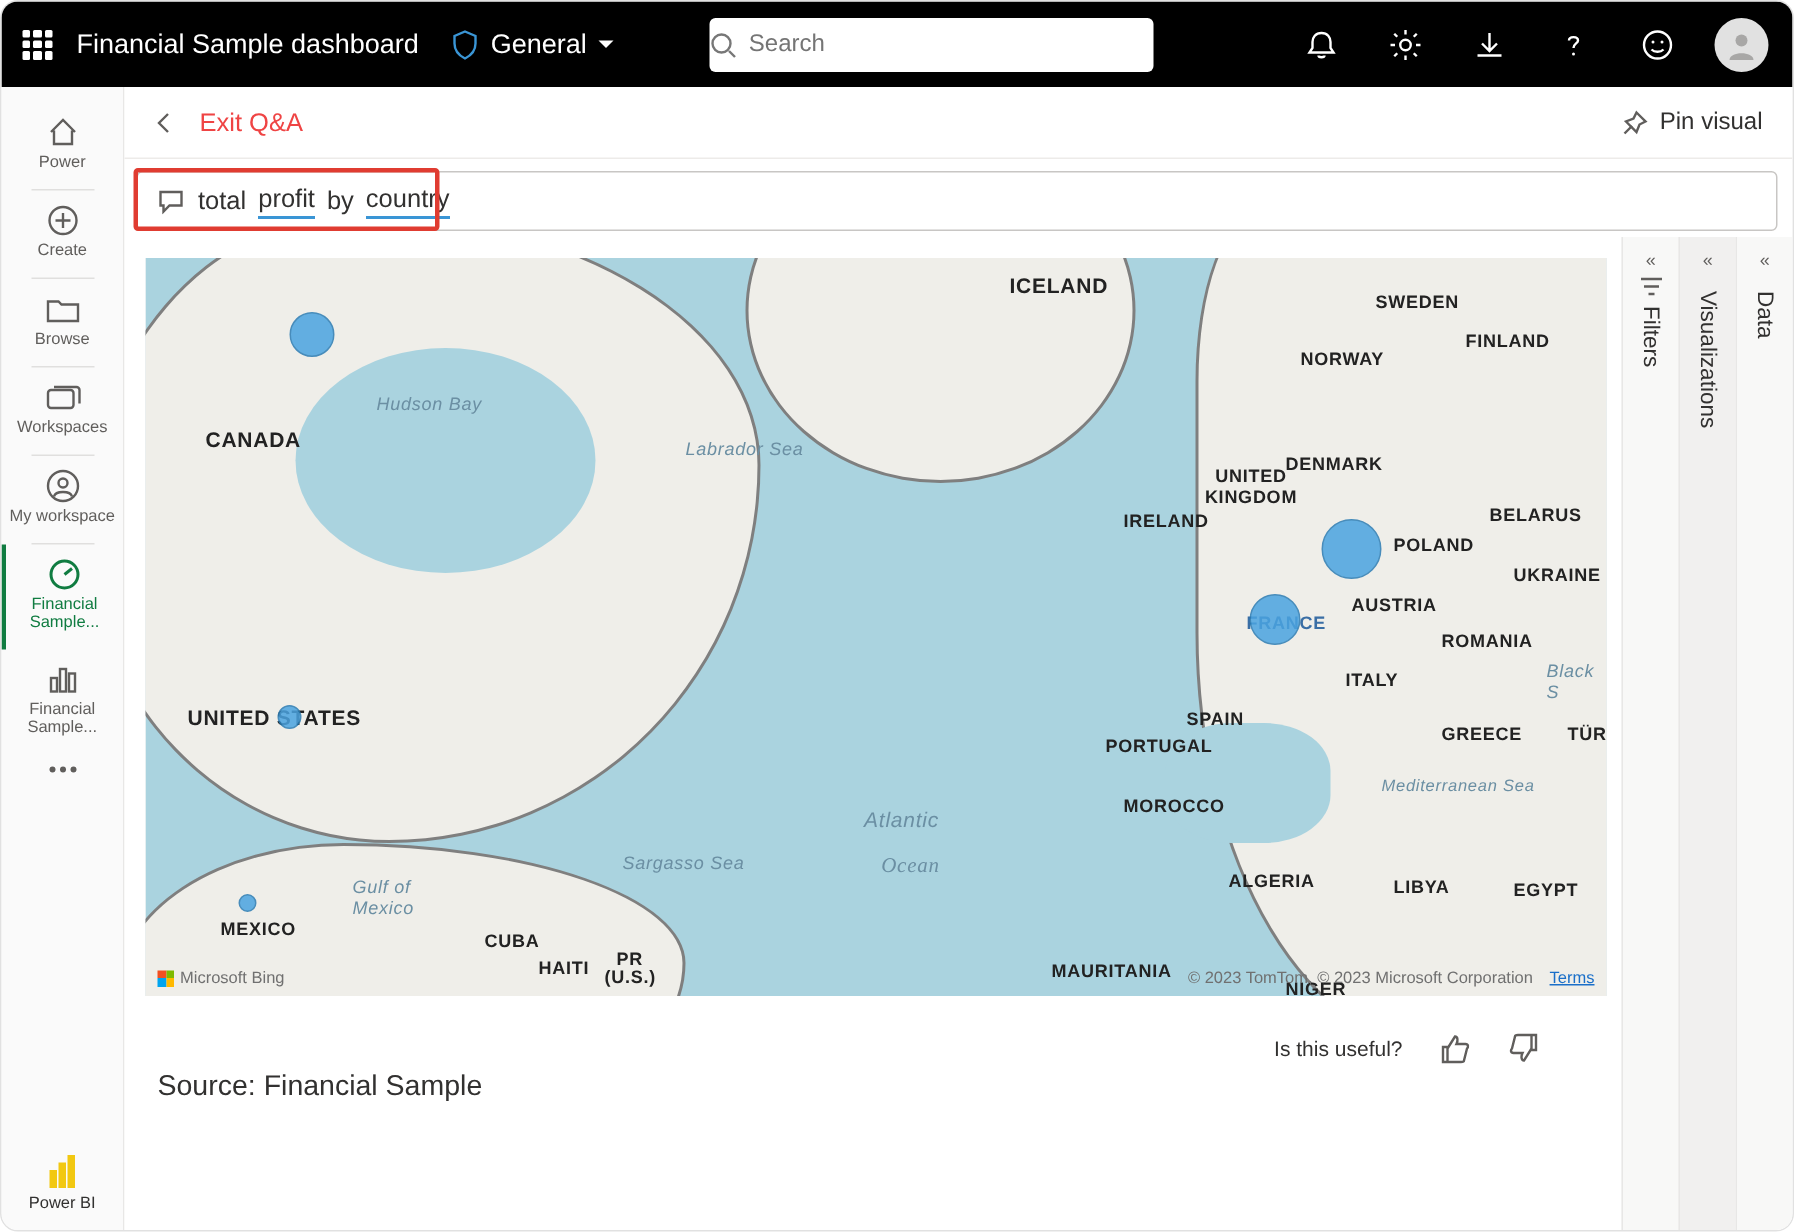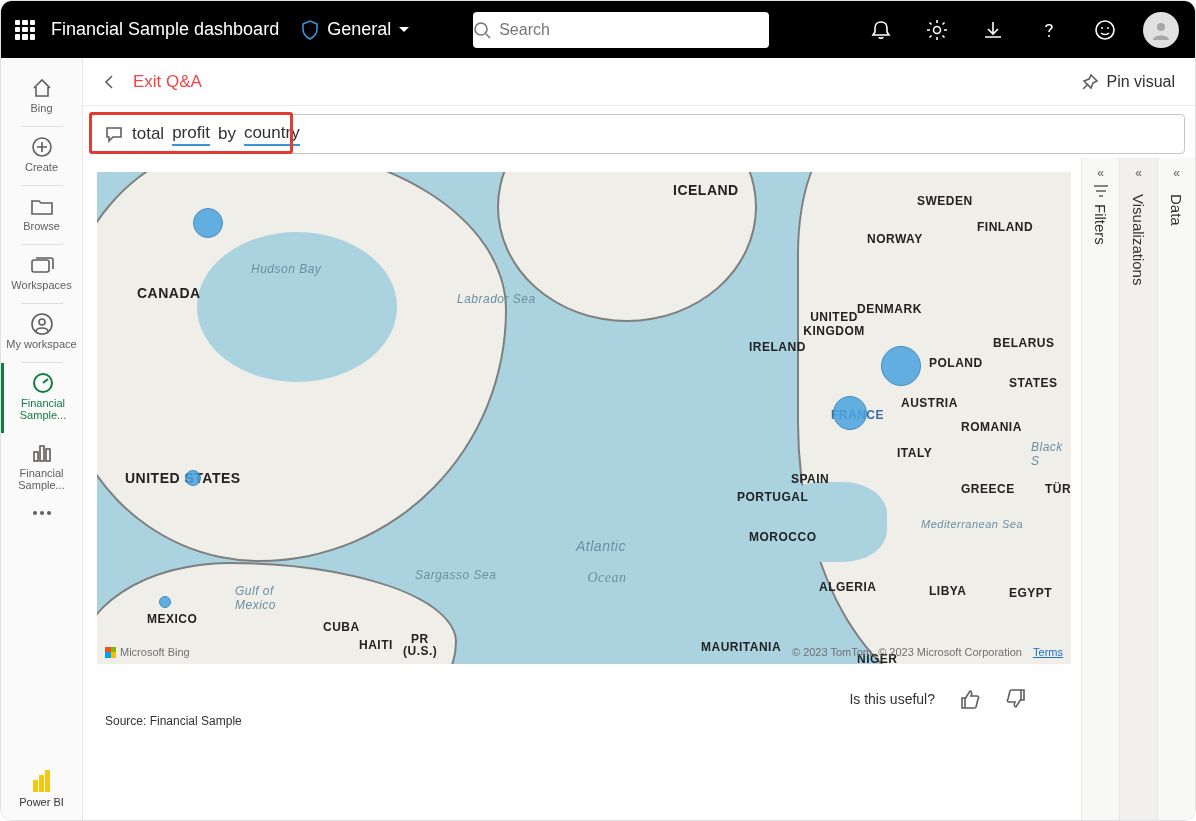--- a/index.html
+++ b/index.html
@@ -57,21 +57,21 @@
   .bing { position:absolute; left:8px; bottom:6px; font-size:11px; color:#707070; display:flex; align-items:center; gap:4px; }
   .bing-flag { width:11px;height:11px;display:grid;grid-template-columns:1fr 1fr;grid-template-rows:1fr 1fr; }
   .bing-flag span:nth-child(1){background:#f25022;}
   .bing-flag span:nth-child(2){background:#7fba00;}
   .bing-flag span:nth-child(3){background:#00a4ef;}
   .bing-flag span:nth-child(4){background:#ffb900;}
   .map-cr { position:absolute; right:8px; bottom:6px; font-size:11px; color:#707070; }
   .map-cr a { color:#1a6fc9; text-decoration:underline; margin-left:8px;}
 
   .feedback-row { display:flex; align-items:center; justify-content:flex-end; gap:24px; padding:24px 24px 0 0; font-size:14px; color:#323130; }
-  .source-row { padding:4px 0 0 8px; font-size:12px; color:#323130; }
+  .source-row { padding:4px 0 0 8px; font-size:19px; color:#323130; }
 
   .pane { width:38px; border-left:1px solid #e8e7e6; background:#f8f8f7; position:relative; }
   .pane .pane-chev { position:absolute; top:8px; left:50%; transform:translateX(-50%); font-size:12px; color:#605e5c; }
   .pane .pane-label { writing-mode:vertical-rl; position:absolute; top:36px; left:50%; transform:translateX(-50%); font-size:15px; color:#323130; }
   .pane.viz { background:#f1f0ef; }
 
   svg { display:block; }
   .ic-stroke { stroke:#fff; stroke-width:1.6; fill:none; }
   .ic-stroke-dk { stroke:#605e5c; stroke-width:1.6; fill:none; }
   .ellips { display:flex; gap:3px; justify-content:center; }
@@ -155,21 +155,21 @@
 
 <div class="shell">
 
   <div class="leftnav">
     <div class="nav-item">
       <div class="ic">
           <svg width="24" height="24">
             <path class="ic-stroke-dk" d="M4 12 L12 4 L20 12 M6 11 V20 H18 V11"></path>
           </svg>
         </div>
-      <div>Bing</div>
+      <div>Power</div>
     </div>
     <div class="nav-sep"></div>
     <div class="nav-item">
       <div class="ic">
           <svg width="24" height="24">
             <circle cx="12" cy="12" r="9" class="ic-stroke-dk"></circle>
             <path class="ic-stroke-dk" d="M12 7v10M7 12h10"></path>
           </svg>
         </div>
       <div>Create</div>
@@ -292,21 +292,21 @@
           <span class="lbl" style="left:880px; top:48px;">FINLAND</span>
           <span class="lbl" style="left:770px; top:60px;">NORWAY</span>
           <span class="lbl lbl-water" style="left:154px; top:90px;">Hudson Bay</span>
           <span class="lbl lbl-big" style="left:40px;  top:113px;">CANADA</span>
           <span class="lbl lbl-water" style="left:360px; top:120px;">Labrador Sea</span>
           <span class="lbl" style="left:697px; top:138px; text-align:center; width:80px;">UNITED KINGDOM</span>
           <span class="lbl" style="left:760px; top:130px;">DENMARK</span>
           <span class="lbl" style="left:652px; top:168px;">IRELAND</span>
           <span class="lbl" style="left:896px; top:164px;">BELARUS</span>
           <span class="lbl" style="left:832px; top:184px;">POLAND</span>
-          <span class="lbl" style="left:912px; top:204px;">STATES</span>
+          <span class="lbl" style="left:912px; top:204px;">UKRAINE</span>
           <span class="lbl" style="left:804px; top:224px;">AUSTRIA</span>
           <span class="lbl" style="left:734px; top:236px; color:#3a6ea5;">FRANCE</span>
           <span class="lbl" style="left:864px; top:248px;">ROMANIA</span>
           <span class="lbl lbl-water" style="left:934px; top:268px;">Black S</span>
           <span class="lbl lbl-big" style="left:28px;  top:298px;">UNITED STATES</span>
           <span class="lbl" style="left:800px; top:274px;">ITALY</span>
           <span class="lbl" style="left:694px; top:300px;">SPAIN</span>
           <span class="lbl" style="left:864px; top:310px;">GREECE</span>
           <span class="lbl" style="left:948px; top:310px;">TÜR</span>
           <span class="lbl" style="left:640px; top:318px;">PORTUGAL</span>

